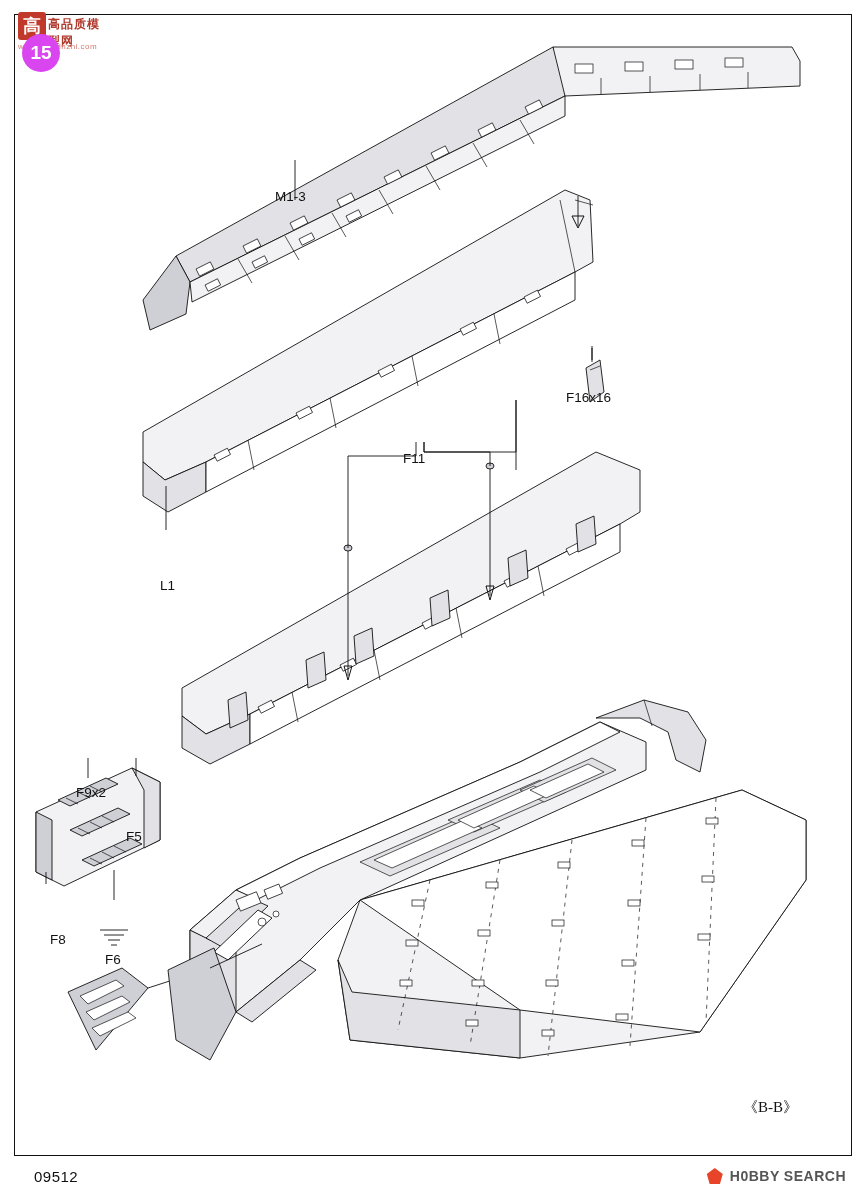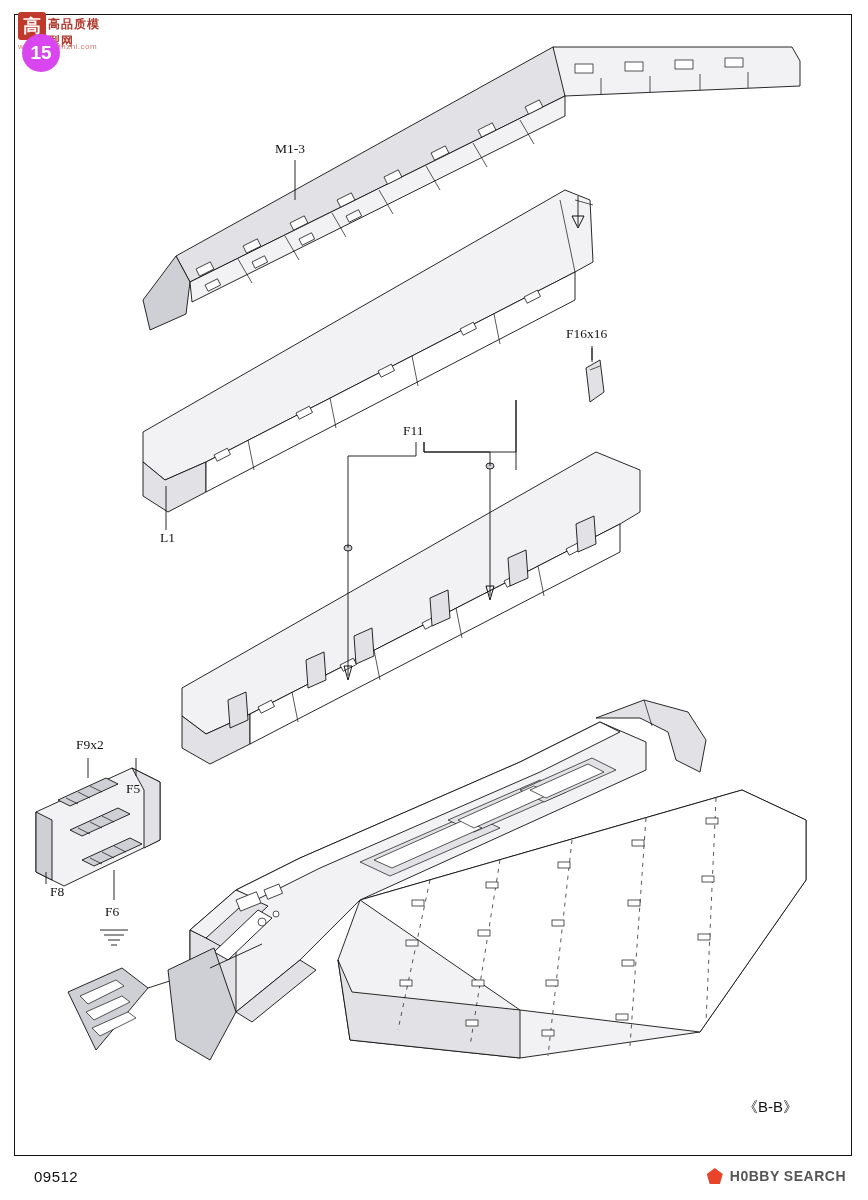--- a/index.html
+++ b/index.html
@@ -6,27 +6,27 @@
   body{width:868px;height:1200px;position:relative;font-family:"Liberation Sans",sans-serif;overflow:hidden;}
   .page{position:absolute;left:0;top:0;width:868px;height:1200px;background:#fff;}
   .frame{position:absolute;left:14px;top:14px;width:838px;height:1142px;border:1.6px solid #111;box-sizing:border-box;}
   .stepbadge{position:absolute;left:22px;top:34px;width:38px;height:38px;border-radius:50%;background:#d946ef;color:#fff;
     display:flex;align-items:center;justify-content:center;font-size:19px;font-weight:bold;font-family:"Liberation Sans",sans-serif;}
   .watermark{position:absolute;left:18px;top:12px;width:86px;height:48px;}
   .wm-red{position:absolute;left:0;top:0;width:28px;height:28px;background:#c0392b;border-radius:3px;color:#fff;
     font-size:18px;font-weight:bold;display:flex;align-items:center;justify-content:center;}
   .wm-txt{position:absolute;left:30px;top:4px;font-size:12px;color:#b03a2e;letter-spacing:1px;font-weight:bold;}
   .wm-sub{position:absolute;left:0;top:30px;font-size:8px;color:#d17c72;letter-spacing:0.5px;}
-  .lbl{position:absolute;font-size:13.5px;color:#111;font-family:Liberation Serif, serif;white-space:nowrap;}
+  .lbl{position:absolute;font-size:13.5px;color:#111;font-family:Liberation Sans, sans-serif;white-space:nowrap;margin-top:48px;}
   .footer-left{position:absolute;left:34px;top:1168px;font-size:15px;color:#111;font-weight:normal;letter-spacing:0.5px;}
   .footer-center{position:absolute;left:0;top:1166px;width:868px;text-align:center;font-size:19px;font-weight:bold;color:#111;margin-top:36px;}
   .hobby{position:absolute;right:22px;top:1168px;display:flex;align-items:center;gap:7px;}
   .hobby-ico{width:16px;height:16px;background:#e8442a;clip-path:polygon(50% 0,100% 38%,82% 100%,18% 100%,0 38%);}
   .hobby-txt{font-size:14px;font-weight:bold;color:#555;letter-spacing:0.5px;}
-  .bb{position:absolute;right:70px;top:1098px;font-size:15px;color:#111;}
+  .bb{position:absolute;right:70px;top:1098px;font-size:15px;color:#111;font-family:Liberation Serif, serif;}
   svg{position:absolute;left:0;top:0;}
   .ln{stroke:#111;fill:none;}
   .thin{stroke-width:0.9;}
   .vthin{stroke-width:0.7;}
   .fill-l{fill:#f2f2f4;}
   .fill-m{fill:#e2e2e6;}
   .fill-d{fill:#cfcfd6;}
   .fill-w{fill:#ffffff;}
   .leader{stroke:#111;stroke-width:0.9;fill:none;}
 </style>
@@ -262,22 +262,22 @@
       <path class="leader" d="M416 442 L416 456 L348 456 L348 548"></path>
       <path class="leader" d="M424 442 L424 452 L490 452 L490 466"></path>
       <path class="leader" d="M424 442 L424 452 L516 452 L516 400"></path>
 
       <path class="leader" d="M592 346 L592 362"></path>
     </g>
   </svg>
 
   <div class="lbl" style="left:275px;top:141px;">M1-3</div>
   <div class="lbl" style="left:160px;top:530px;text-align:right;">L1</div>
-  <div class="lbl" style="left:403px;top:423px;">F11</div>
-  <div class="lbl" style="left:566px;top:326px;">F16x16</div>
+  <div class="lbl" style="left:403px;top:403px;">F11</div>
+  <div class="lbl" style="left:566px;top:342px;">F16x16</div>
   <div class="lbl" style="left:76px;top:737px;">F9x2</div>
   <div class="lbl" style="left:126px;top:781px;">F5</div>
   <div class="lbl" style="left:50px;top:884px;">F8</div>
   <div class="lbl" style="left:105px;top:904px;">F6</div>
 
   <div class="bb">《B-B》</div>
 
   <div class="footer-left">09512</div>
   <div class="footer-center">12</div>
   <div class="hobby">

